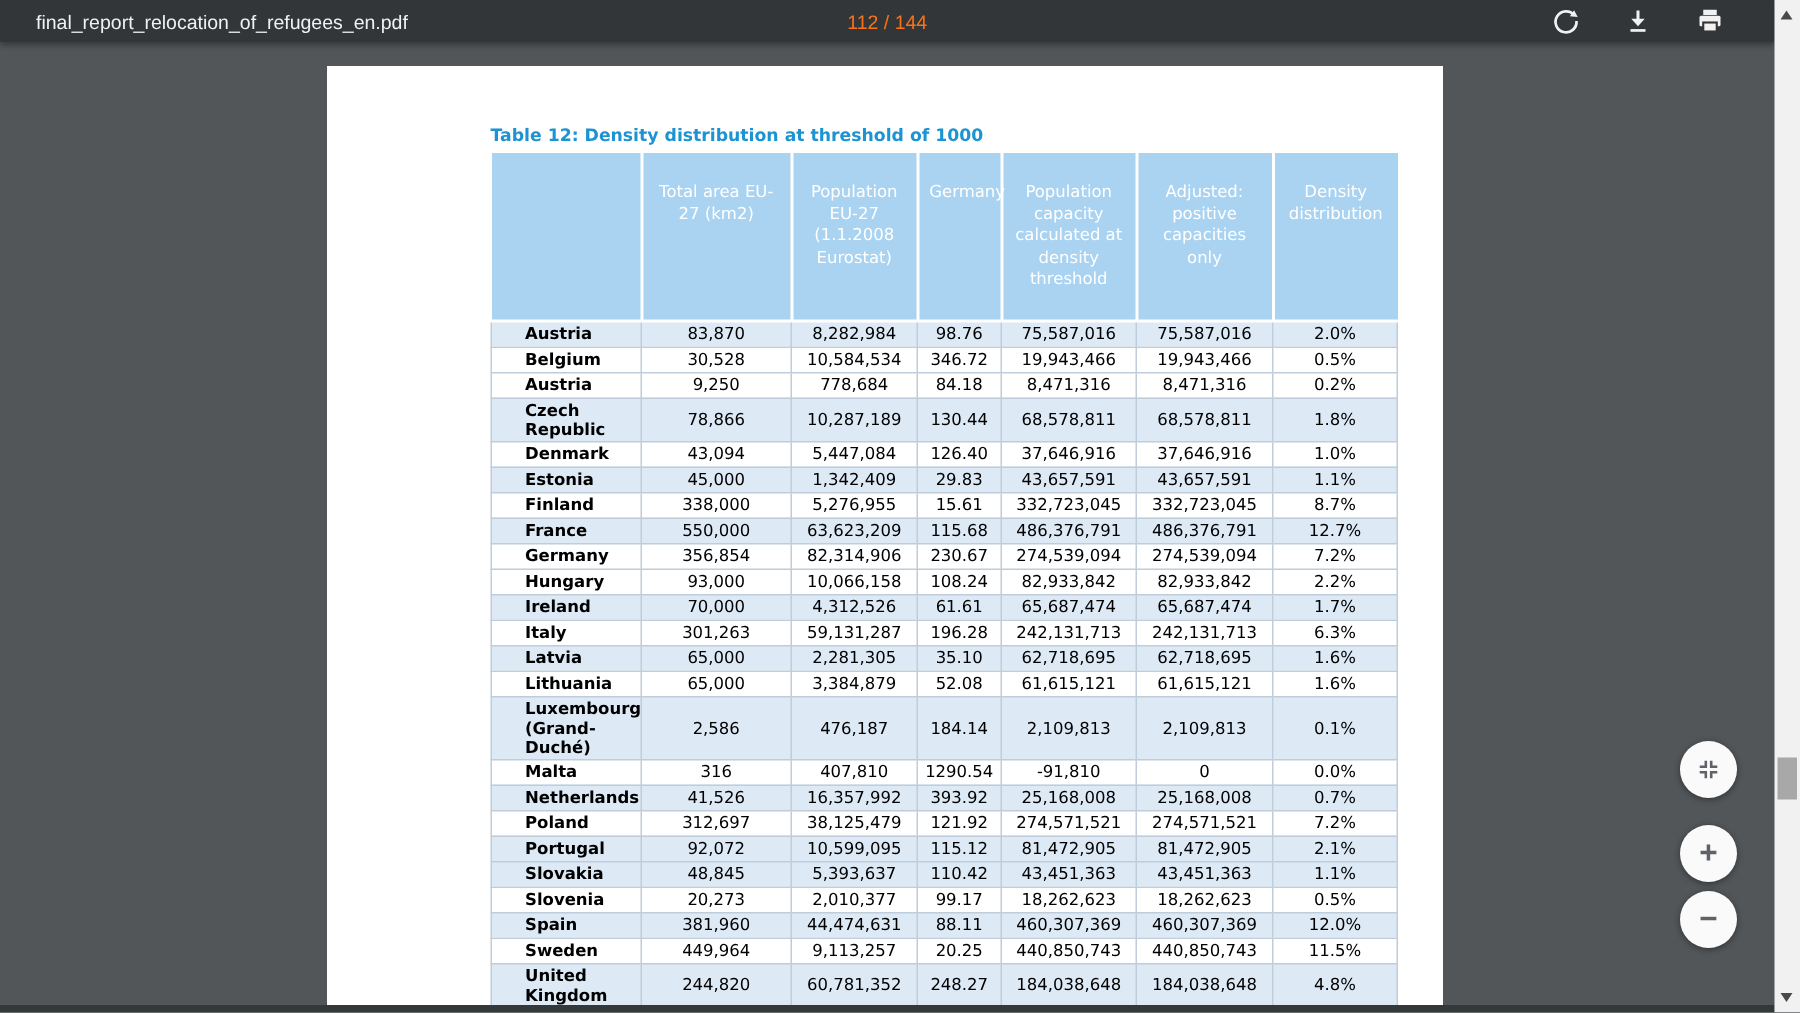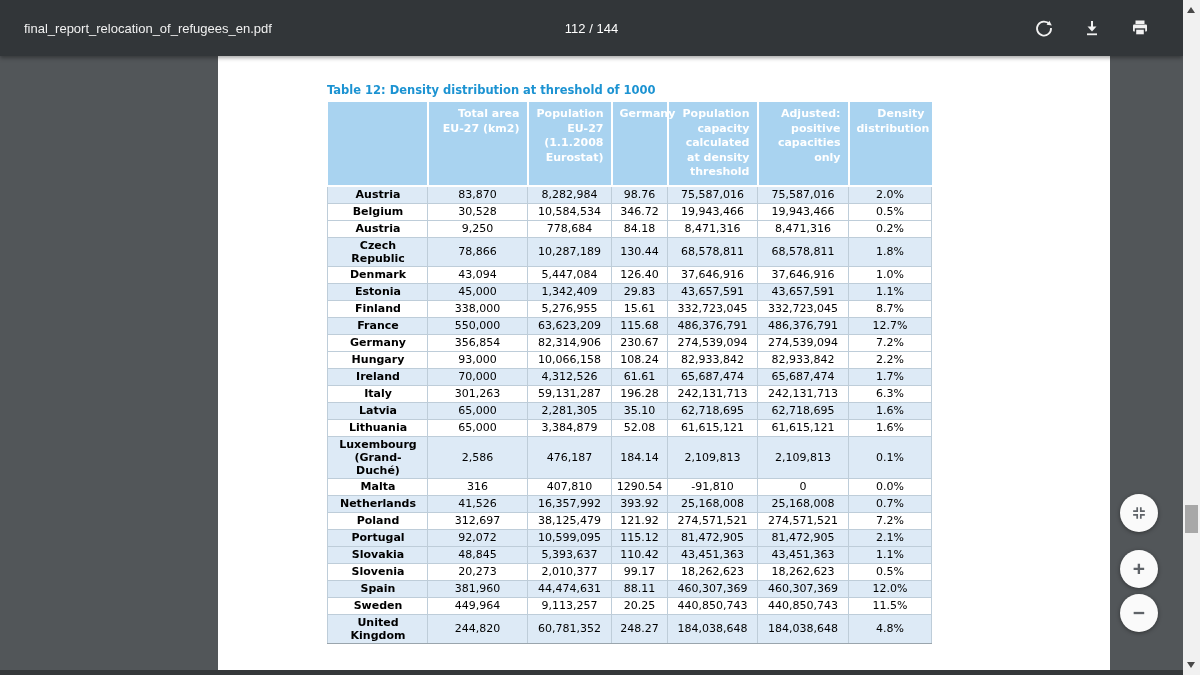--- a/index.html
+++ b/index.html
@@ -1,52 +1,52 @@
 <!DOCTYPE html>
 <html><head>
 <meta charset="utf-8">
 <style>
   html,body{margin:0;padding:0;background:#525659;}
   #app{position:relative;width:1200px;height:675px;overflow:hidden;
        font-family:"Liberation Sans",sans-serif;background:var(--viewer-bg,#525659);}
 
   
-  .toolbar{position:absolute;left:0;top:0;width:1183px;height:56px;
+  .toolbar{position:absolute;left:0;top:0;width:1183px;height:28px;
            background:var(--toolbar-bg,#323639);display:flex;align-items:center;
            box-shadow:0 2px 4px rgba(0,0,0,.35);z-index:5;}
   .toolbar .filename{color:#f1f1f1;font-size:13px;margin-left:24px;white-space:nowrap;}
   .toolbar .page-indicator{position:absolute;left:0;right:0;text-align:center;
-           color:#ffffff;font-size:13px;pointer-events:none;}
+           color:#f97316;font-size:13px;pointer-events:none;}
   .toolbar .actions{margin-left:auto;display:flex;align-items:center;gap:26px;
            margin-right:32px;z-index:6;}
   .tool-btn{width:22px;height:22px;display:flex;align-items:center;justify-content:center;
            cursor:pointer;background:none;border:none;padding:0;}
 
   
   .viewer{position:absolute;left:0;top:40px;width:1183px;bottom:5px;overflow:hidden;}
-  .page{position:absolute;left:218px;top:4px;width:892px;bottom:-2px;background:#ffffff;}
+  .page{position:absolute;left:218px;top:4px;width:744px;bottom:-2px;background:#ffffff;}
 
   .doc-title{position:absolute;left:109px;top:39px;width:604px;
              font-family:"DejaVu Sans",sans-serif;font-size:11.5px;font-weight:bold;
              color:var(--title-blue,#1c93d2);}
 
   
   table.density{position:absolute;left:109px;top:58px;width:604px;
         border-collapse:collapse;table-layout:fixed;
         font-family:"DejaVu Sans",sans-serif;font-size:11px;color:#000;}
   col.c0{width:100px}col.c1{width:100px}col.c2{width:84px}col.c3{width:56px}
   col.c4{width:90px}col.c5{width:91px}col.c6{width:83px}
-  table.density th{background:var(--header-bg,#a9d3f0);color:#fff;font-weight:bold;
-        text-align:right;vertical-align:top;padding:5px 7px;line-height:14.5px;
+  table.density th{background:var(--header-bg,#a9d3f0);color:#fff;font-weight:normal;
+        text-align:center;vertical-align:top;padding:19px 7px;line-height:14.5px;
         border-right:2px solid #fff;border-bottom:2px solid #fff;}
   table.density th:last-child{border-right:none;}
   table.density td{border:1px solid #becdd9;padding:1px 4px;height:14px;
         text-align:center;white-space:nowrap;background:#fff;}
   table.density tr.alt td{background:var(--row-alt,#ddeaf6);}
-  table.density td.country{text-align:center;font-weight:bold;padding-left:5px;white-space:normal;}
+  table.density td.country{text-align:left;font-weight:bold;padding-left:22px;white-space:normal;}
   table.density tbody tr:last-child td{border-bottom:1px solid #9aa5ad;}
 
   
   .fab{position:absolute;width:38px;height:38px;border-radius:50%;background:#fafafa;
        box-shadow:0 1px 4px rgba(0,0,0,.4);display:flex;align-items:center;
        justify-content:center;cursor:pointer;z-index:8;
        color:#5f6368;font-size:21px;font-weight:bold;user-select:none;}
   #fab-fit{left:1120px;top:494px;}
   #fab-plus{left:1120px;top:550px;}
   #fab-minus{left:1120px;top:594px;}

